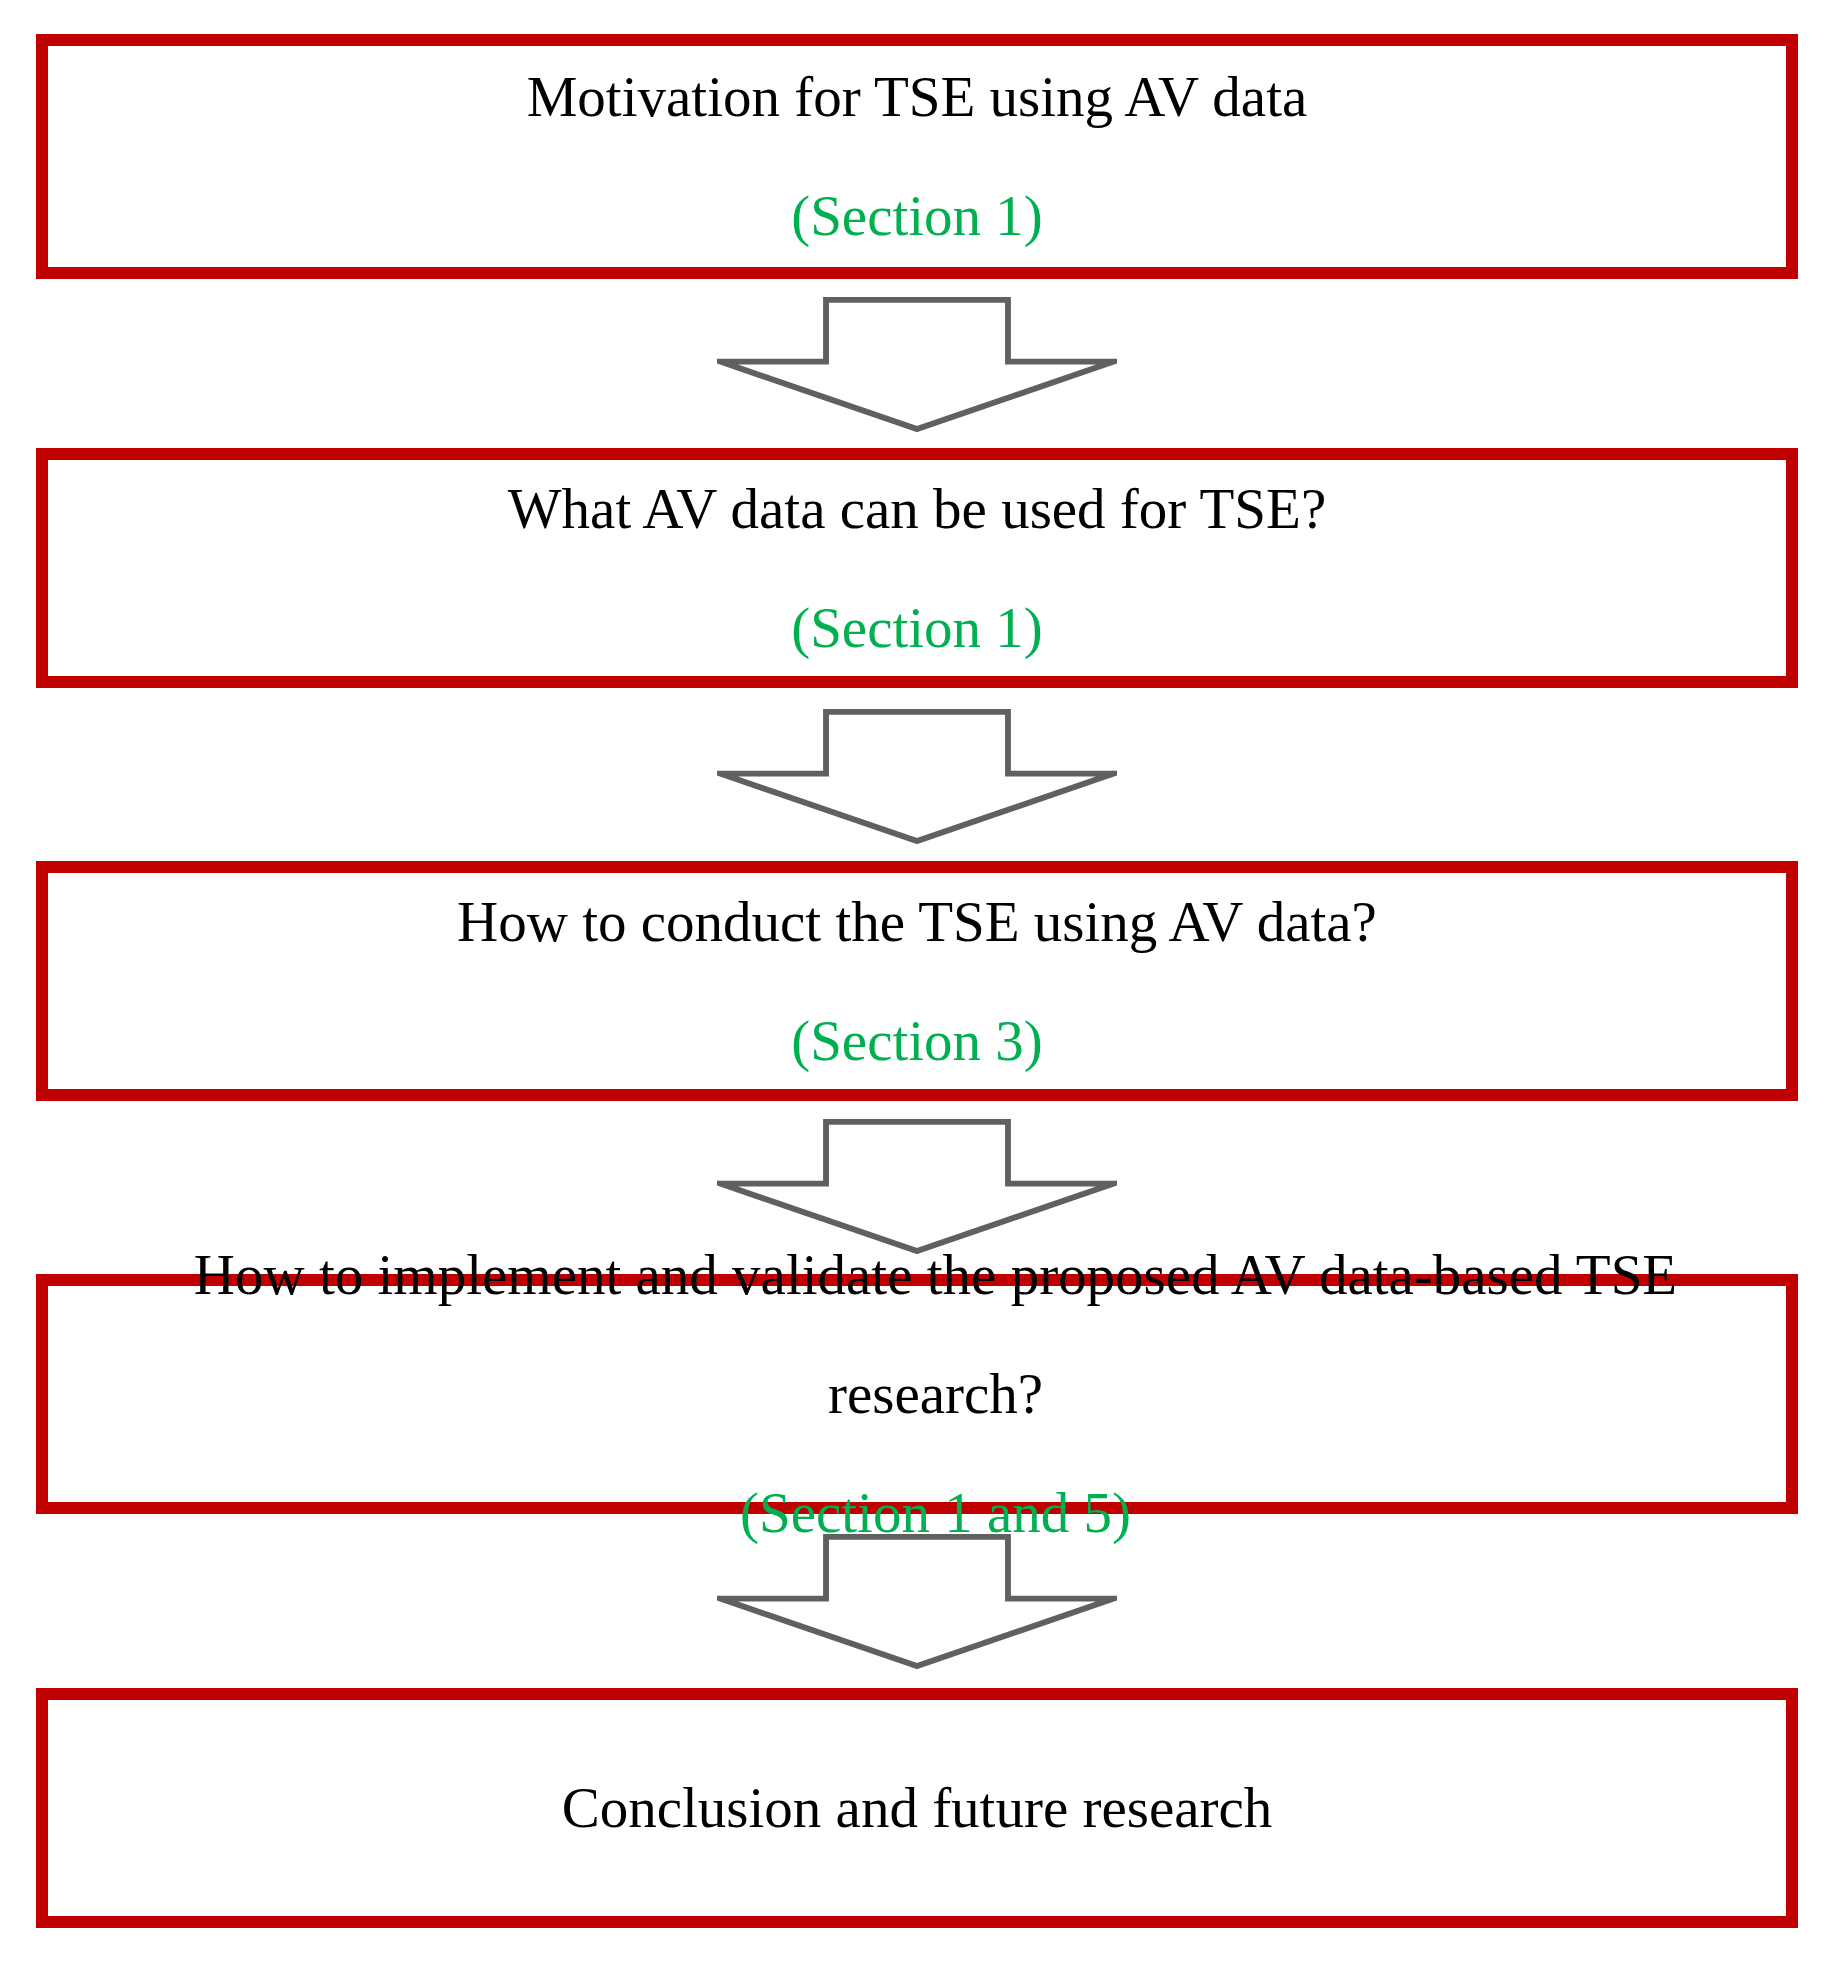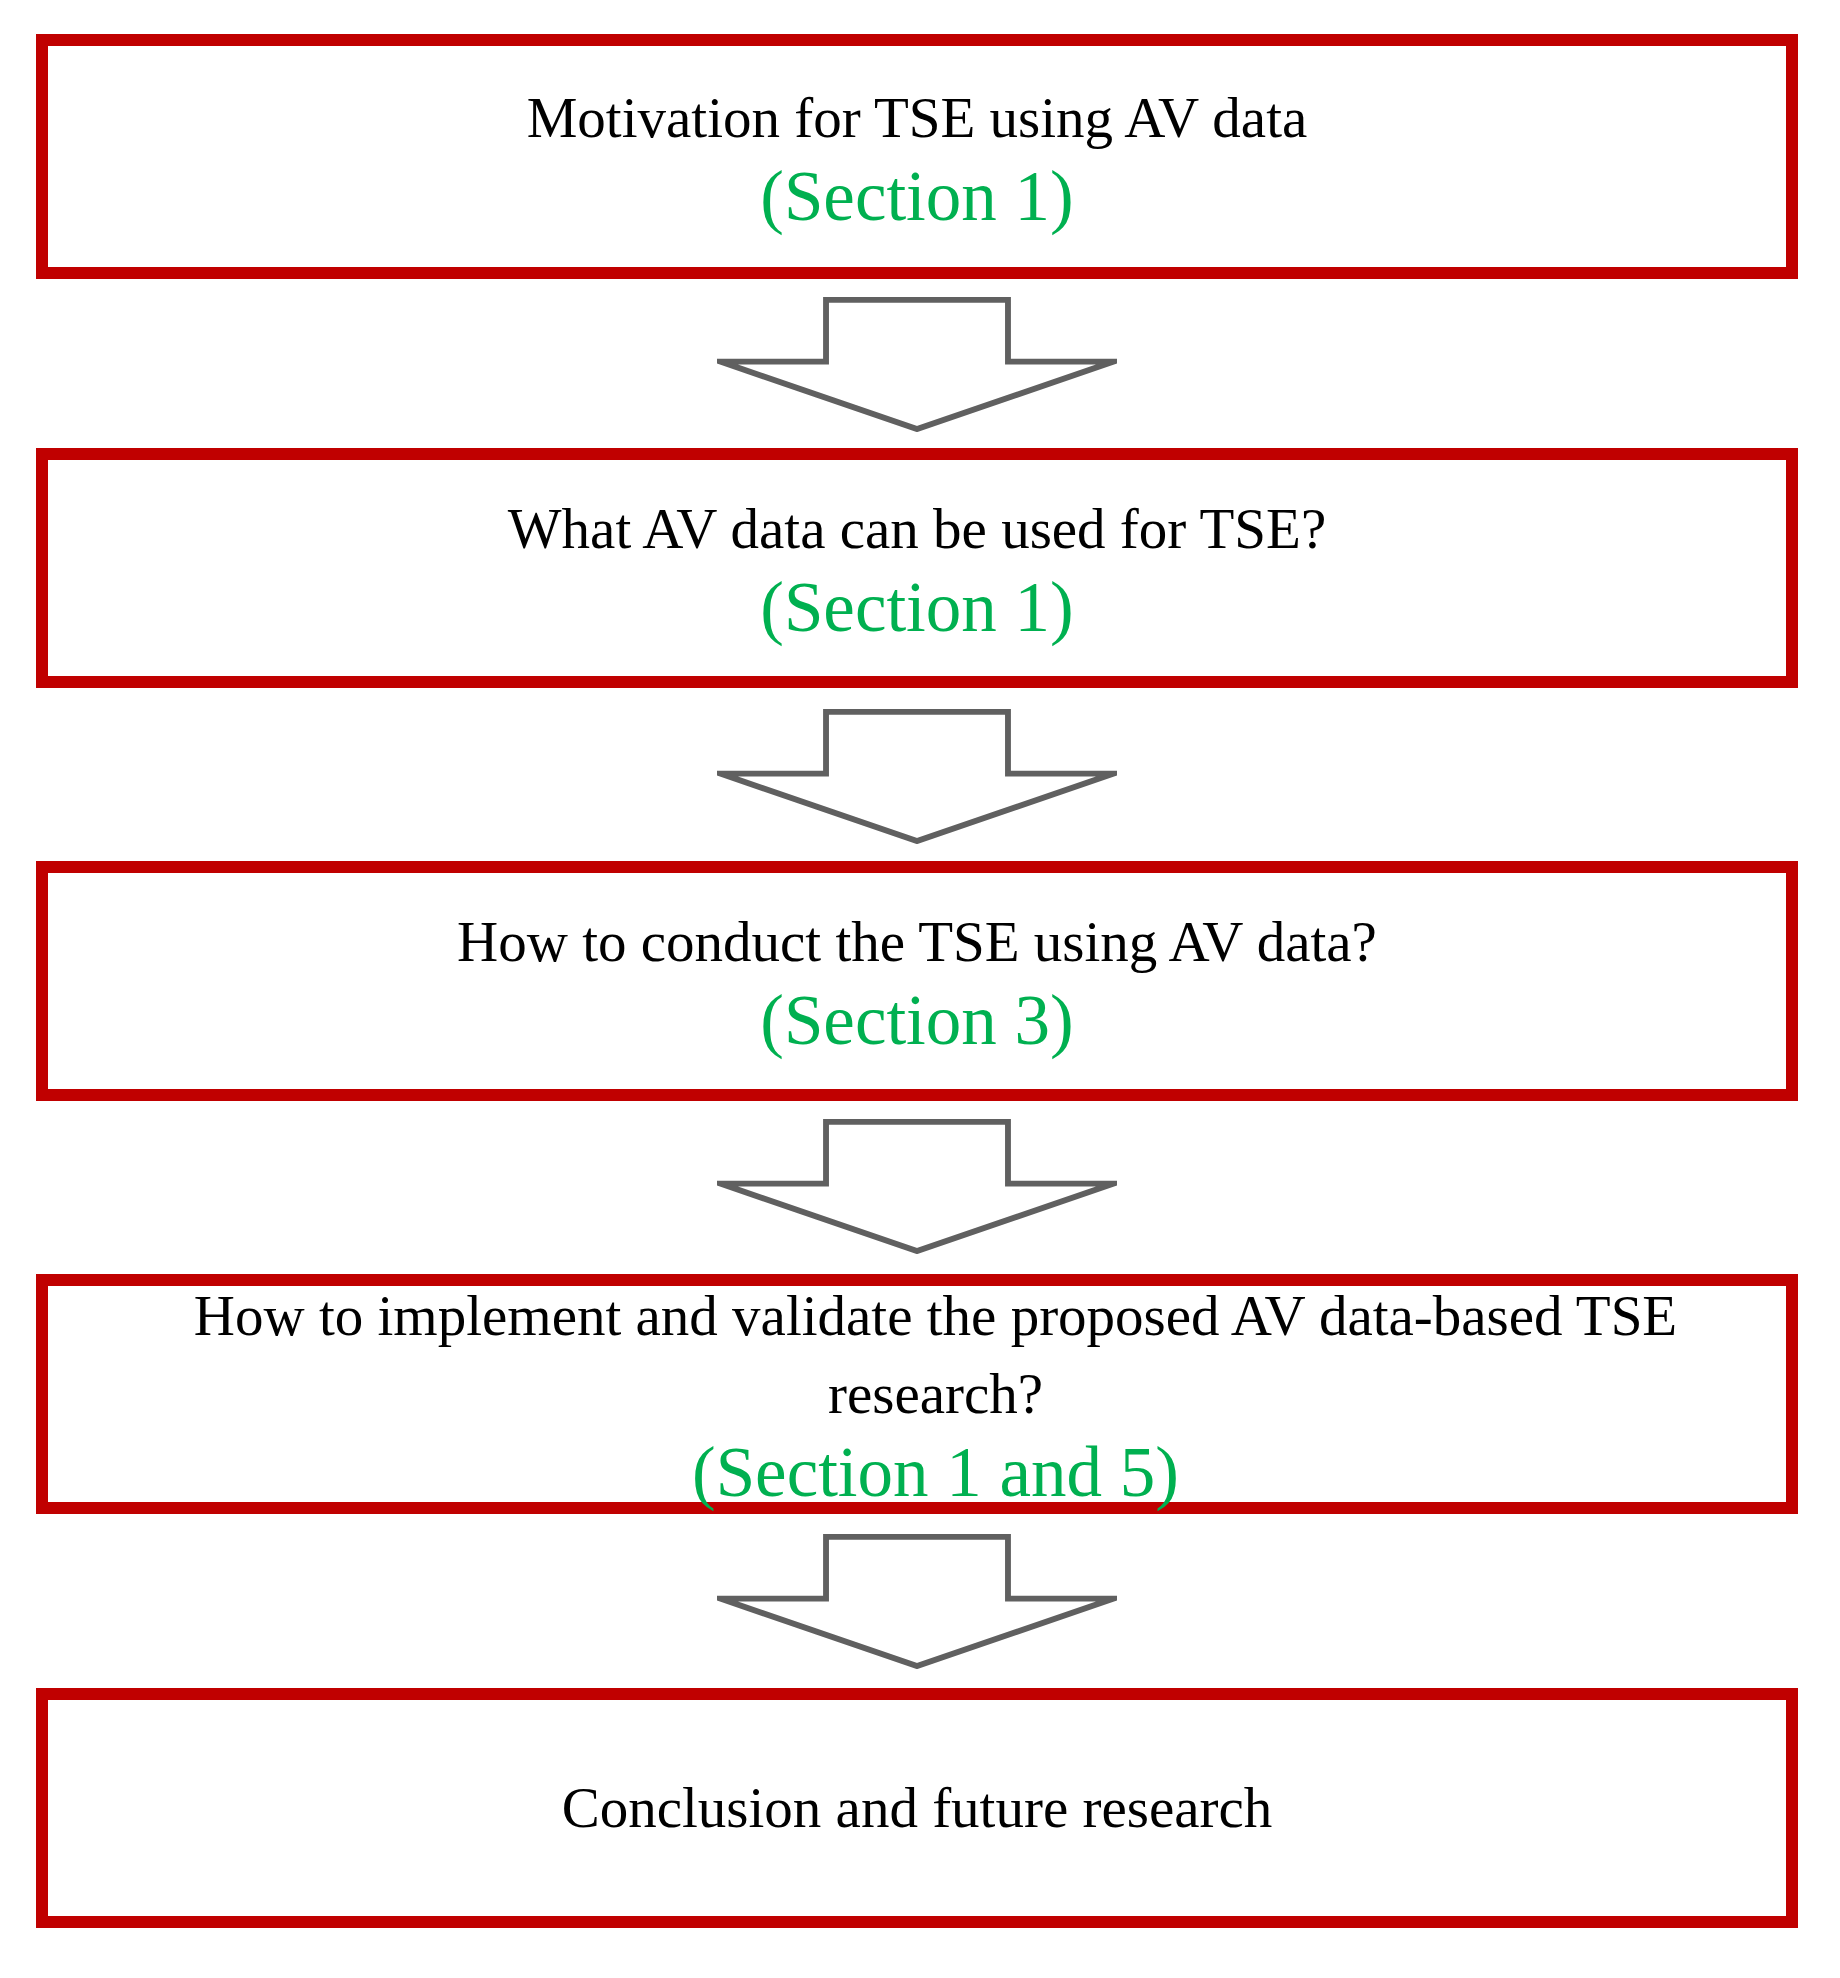--- a/index.html
+++ b/index.html
@@ -23,30 +23,31 @@
     left: 36px;
     width: 1762px;
     box-sizing: border-box;
     border: 12.7px solid var(--box-border);
     background: #ffffff;
     display: flex;
     flex-direction: column;
     justify-content: center;
     align-items: center;
     text-align: center;
+    gap: 41px;
   }
   .box-title-line {
     color: var(--title-text);
     font-size: 57px;
     line-height: 78px;
     white-space: pre-wrap;
   }
   .box-section {
     color: var(--section-text);
-    font-size: 71px;
+    font-size: 57px;
     line-height: 78px;
     white-space: pre-wrap;
   }
   .down-arrow {
     position: absolute;
     left: 717px;
     width: 400px;
     height: 135px;
     color: var(--arrow);
     display: block;

